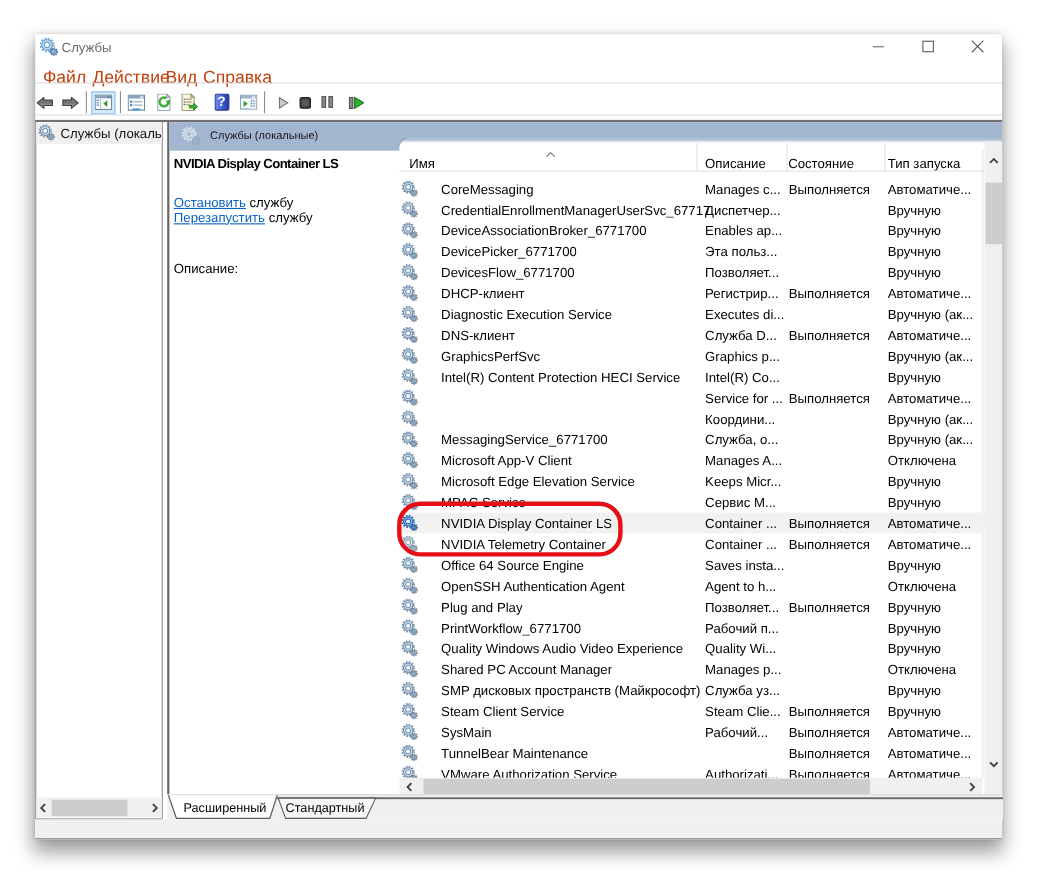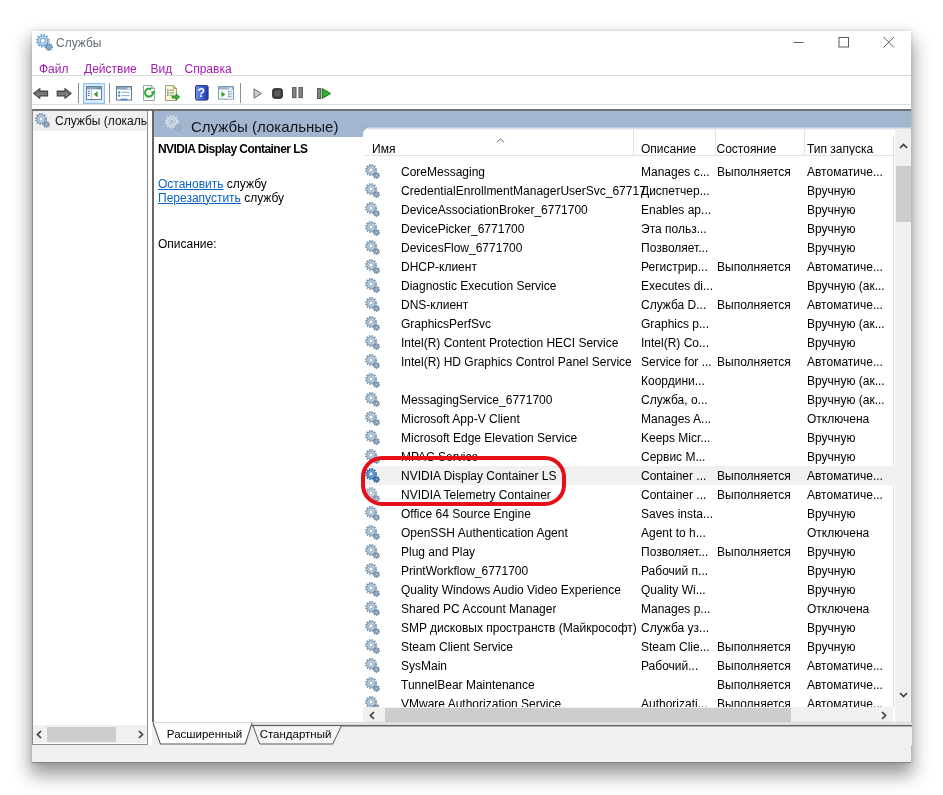--- a/index.html
+++ b/index.html
@@ -2,35 +2,35 @@
 <html><head><meta charset="utf-8"><style>
 * { margin:0; padding:0; box-sizing:border-box; }
 html,body { width:943px; height:795px; background:#fff; overflow:hidden;
   font-family:"Liberation Sans", sans-serif; }
 .abs { position:absolute; }
 .gi { position:absolute; }
 #win { position:absolute; left:32px; top:31px; width:879px; height:732px; background:#fff;
   box-shadow:0 10px 17px 2px rgba(0,0,0,0.40), 0 0 4px rgba(0,0,0,0.14); }
 #title-txt { position:absolute; left:24px; top:5px; font-size:12px; color:#666c74; }
 .capbtn { position:absolute; top:0; width:45px; height:26px; }
-#menubar { position:absolute; left:0; top:26px; width:100%; height:23px; font-size:12px; color:#a21caf; }
+#menubar { position:absolute; left:0; top:26px; width:100%; height:23px; font-size:16px; color:#c2410c; }
 #menubar span { position:absolute; top:5px; }
 #toolbar { position:absolute; left:0; top:49px; width:100%; height:29px; }
 .tsep { position:absolute; top:3px; width:1px; height:20px; background:#8f8f8f; }
 #topline { position:absolute; left:0; top:78px; width:100%; height:2px; background:#717171; }
 #tree { position:absolute; left:0; top:80px; width:116px; height:632.5px; background:#fff;
   border-left:1px solid #8c8c8c; border-right:1px solid #8c8c8c; }
 #tree-item { position:absolute; left:0; top:0; width:114px; height:19.5px; background:#f0f0f0;
   font-size:12px; color:#111; overflow:hidden; white-space:nowrap; }
 #tree-item span { position:absolute; left:22px; top:3px; }
 #tree-bot { position:absolute; left:0; top:712.5px; width:116px; height:1px; background:#8c8c8c; }
 #rp { position:absolute; left:119.5px; top:80px; width:759.5px; height:611px; background:#fff;
   border-left:2px solid #666; }
 #bluebar { position:absolute; left:0; top:0; width:100%; height:25.5px; background:#a3b6d0; }
-#bluebar-txt { position:absolute; left:37.5px; top:6.5px; font-size:15px; color:#15151e; }
+#bluebar-txt { position:absolute; left:37.5px; top:6.5px; font-size:10px; color:#15151e; }
 #whitebox { position:absolute; left:209.5px; top:15px; width:548px; height:596px; background:#fff; border-top-left-radius:9px; }
 #whitebox::before { content:""; position:absolute; left:0; top:0; right:0; height:3.5px; border-top-left-radius:9px; background:linear-gradient(#94abc8, rgba(255,255,255,0)); }
 #info { position:absolute; left:4.5px; top:30.5px; width:203px; font-size:12px; color:#000; line-height:14px; }
 #list { position:absolute; left:209.5px; top:15px; width:548px; height:596px; font-size:12px; color:#000; overflow:hidden; }
 .hsep { position:absolute; top:4px; width:1px; height:24.5px; background:#e2e2e2; }
 #hdrline { position:absolute; left:0; top:28.5px; width:532px; height:1px; background:#e2e2e2; }
 .hdr { position:absolute; top:16px; }
 .lrow { position:absolute; left:0; width:532px; height:19px; }
 .lrow.sel { background:#f1f1f1; }
 .lrow span { position:absolute; top:2.5px; white-space:nowrap; }
@@ -312,21 +312,20 @@
           </svg>
           <span class="c1">Intel(R) Content Protection HECI Service</span>
           <span class="c2">Intel(R) Co...</span>
           <span class="c3"></span>
           <span class="c4">Вручную</span>
         </div>
 <div class="lrow" style="top:226px">
           <svg class="gi" style="left:2px;top:2px" width="15" height="15" viewBox="0 0 16 16">
             <use href="#gear" class="g-def"></use>
           </svg>
-          <span class="c1">Intel(R) HD Graphics Control Panel Service</span>
           <span class="c2">Service for ...</span>
           <span class="c3">Выполняется</span>
           <span class="c4">Автоматиче...</span>
         </div>
 <div class="lrow" style="top:245px">
           <svg class="gi" style="left:2px;top:2px" width="15" height="15" viewBox="0 0 16 16">
             <use href="#gear" class="g-def"></use>
           </svg>
           <span class="c2">Координи...</span>
           <span class="c3"></span>

